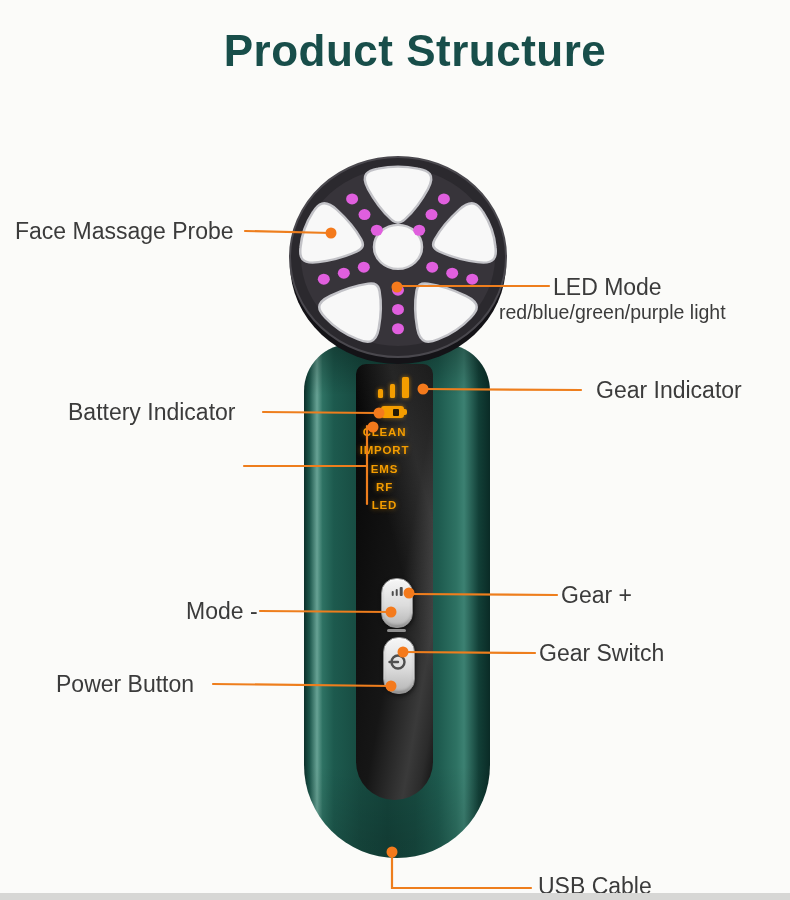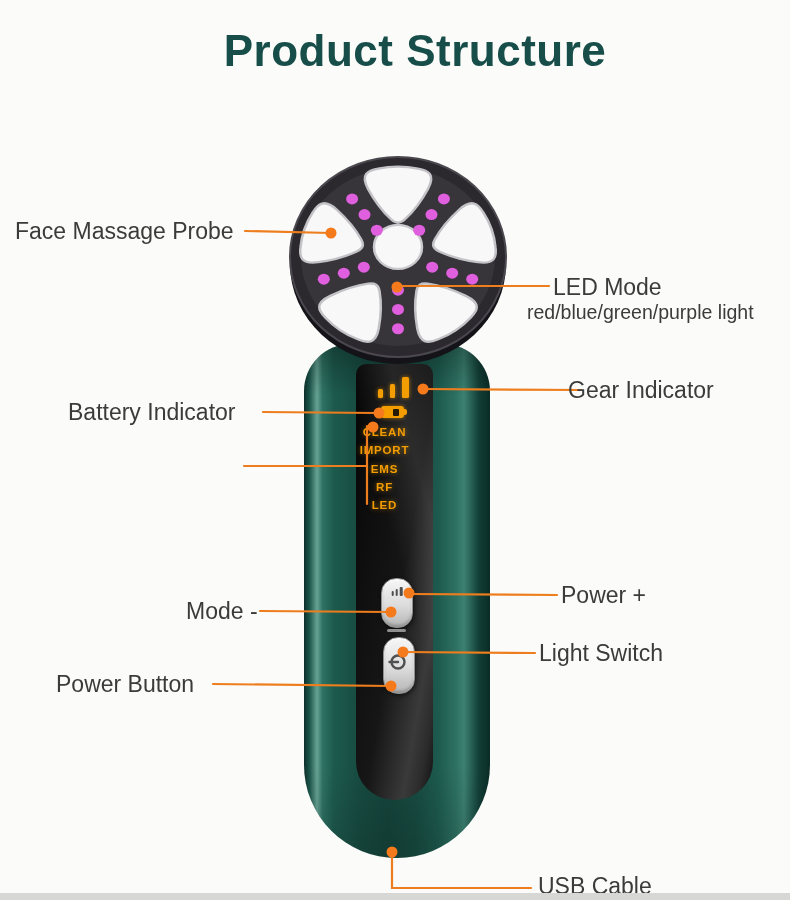--- a/index.html
+++ b/index.html
@@ -13,21 +13,21 @@
   .title{
     position:absolute;top:26px;left:0;width:100%;text-align:center;
     font-size:44px;font-weight:700;letter-spacing:.5px;
     color:var(--c-title,#184e4a);
   }
   
   .lbl{
     position:absolute;transform:translateY(-50%);
     font-size:23px;color:var(--c-label,#3b3b3b);white-space:nowrap;
   }
-  .lbl.sub{font-size:19.5px;margin-left:28px;}
+  .lbl.sub{font-size:19.5px;}
   
   .neck{
     position:absolute;left:358px;top:332px;width:79px;height:46px;
     background:#141417;border-radius:6px;
   }
   .body-shell{
     position:absolute;left:304px;top:344px;width:186px;height:514px;
     border-radius:48px 48px 95px 95px;
     background:linear-gradient(90deg,
       #0b2e29 0%,#1c564b 3%,#67a294 7%,#2e7263 10%,
@@ -192,22 +192,22 @@
       <circle cx="409" cy="593" r="5.5"></circle>
       <circle cx="403" cy="652" r="5.5"></circle>
       <circle cx="391" cy="686" r="5.5"></circle>
       <circle cx="392" cy="852" r="5.5"></circle>
     </g>
   </svg>
 
   <div class="lbl" style="left:15px;top:231px">Face Massage Probe</div>
   <div class="lbl" style="left:553px;top:287px">LED Mode</div>
   <div class="lbl sub" style="left:499px;top:312px">red/blue/green/purple light</div>
-  <div class="lbl" style="left:568px;top:390px">Gear Indicator</div>
+  <div class="lbl" style="left:596px;top:390px">Gear Indicator</div>
   <div class="lbl" style="left:68px;top:412px">Battery Indicator</div>
   <div class="lbl" style="left:186px;top:611px">Mode -</div>
-  <div class="lbl" style="left:561px;top:595px">Power +</div>
-  <div class="lbl" style="left:539px;top:653px">Light Switch</div>
+  <div class="lbl" style="left:561px;top:595px">Gear +</div>
+  <div class="lbl" style="left:539px;top:653px">Gear Switch</div>
   <div class="lbl" style="left:538px;top:886px">USB Cable</div>
   <div class="lbl" style="left:56px;top:684px">Power Button</div>
 
   <div class="bottom-strip"></div>
 </div>
 
 </body></html>

